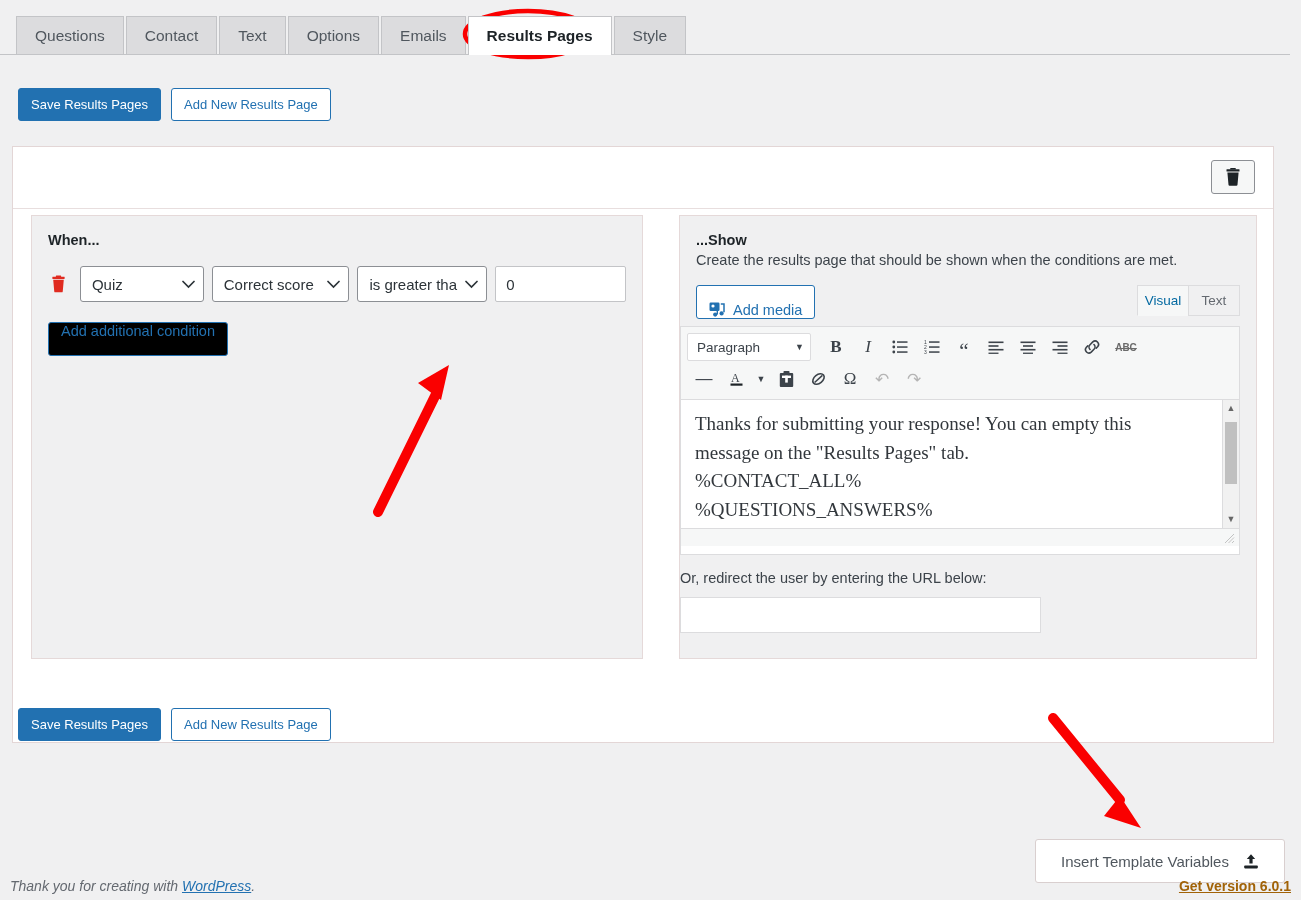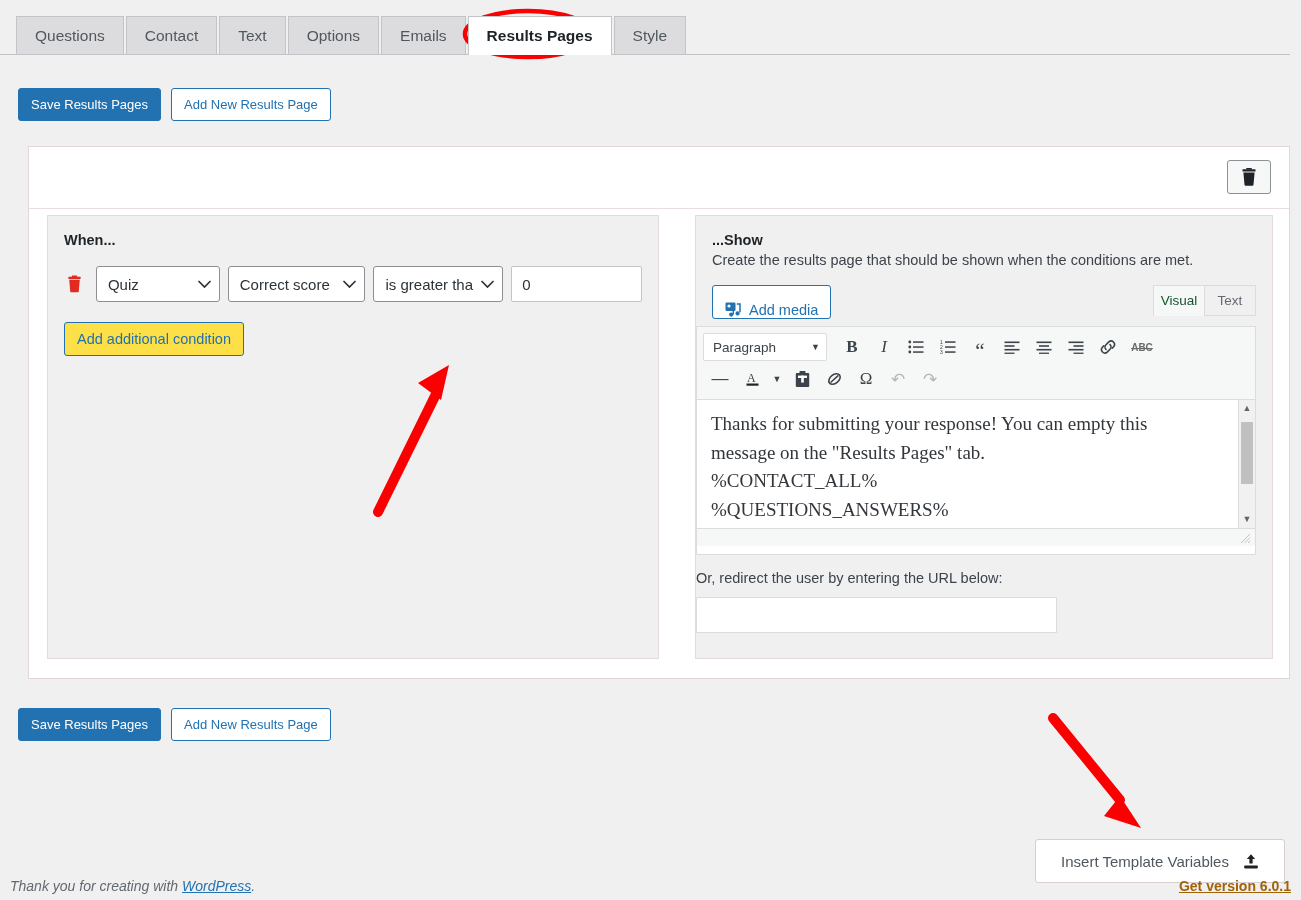--- a/index.html
+++ b/index.html
@@ -100,39 +100,39 @@
     overflow: hidden;
   }
   .sel .lbl { flex: 1; overflow: hidden; white-space: nowrap; }
   .chev { margin-left: 6px; flex: 0 0 auto; }
   .txtinput {
     height: 36px; background: #fff; border: 1px solid #c3c4c7; border-radius: 2px;
     display: flex; align-items: center; padding: 0 10px;
     font-size: 15px; color: #2c3338;
   }
   .add-cond {
-    margin-top: 20px; display: inline-flex; align-items: center;
+    margin-top: 20px; display: inline-flex; align-items: flex-start;
     height: 34px; padding: 0 12px; border: 1px solid #2271b1; border-radius: 3px;
-    background: #fde047; color: #2271b1; font-size: 14.5px; cursor: pointer;
+    background: #000000; color: #2271b1; font-size: 14.5px; cursor: pointer;
   }
 
   
   .media-btn {
     display: inline-flex; align-items: flex-end; gap: 7px;
     height: 34px; padding: 0 12px;
     border: 1px solid #2271b1; border-radius: 3px; background: #fff;
     color: #2271b1; font-size: 14.5px; cursor: pointer;
   }
   .vt-tabs { position: absolute; right: 0; top: 0; display: flex; }
   .vt-tab {
     width: 52px; height: 31px; line-height: 30px; text-align: center;
     font-size: 13.5px; color: #646970; cursor: pointer;
     border: 1px solid #dcdcde; background: #f0f0f1; margin-left: -1px;
   }
-  .vt-tab.active { background: #f6f7f7; color: #14532d; border-bottom-color: #f6f7f7; }
+  .vt-tab.active { background: #f6f7f7; color: #0369a1; border-bottom-color: #f6f7f7; }
 
   .editor-wrap { position: absolute; background: #fff; border: 1px solid #dcdcde; }
   .tb {
     background: #f6f7f7; border-bottom: 1px solid #dcdcde;
     padding: 4px 6px;
   }
   .tb-row { display: flex; align-items: center; height: 32px; gap: 2px; }
   .tb-btn {
     min-width: 30px; height: 28px; display: flex; align-items: center; justify-content: center;
     color: #3c434a; cursor: pointer; font-size: 15px; border-radius: 2px;
@@ -202,21 +202,21 @@
 
   <div class="btn-row" style="left:18px; top:88px;">
     <div class="btn btn-primary">
         <span>Save Results Pages</span>
       </div>
     <div class="btn btn-secondary">
         <span>Add New Results Page</span>
       </div>
   </div>
 
-  <div class="card" style="left:28px; top:146px; width:1262px; height:533px;">
+  <div class="card" style="left:12px; top:146px; width:1262px; height:597px;">
 
     <div class="card-header">
       <div class="trash-btn">
         <svg width="18" height="19" viewBox="0 0 18 19">
           <rect x="2.5" y="1.2" width="13" height="2.4" rx="0.4" fill="#1d2327"></rect>
           <rect x="6.2" y="0" width="5.6" height="1.6" rx="0.4" fill="#1d2327"></rect>
           <path d="M3.4 4.6 h11.2 l-1.1 12.2 a1.1 1.1 0 0 1 -1.1 1 H5.6 a1.1 1.1 0 0 1 -1.1 -1 Z" fill="#1d2327"></path>
         </svg>
       </div>
     </div>

